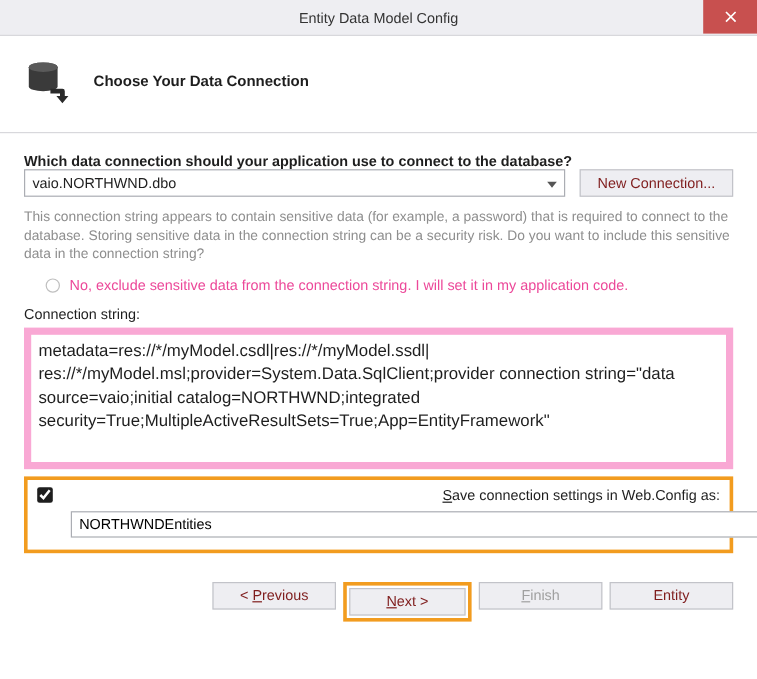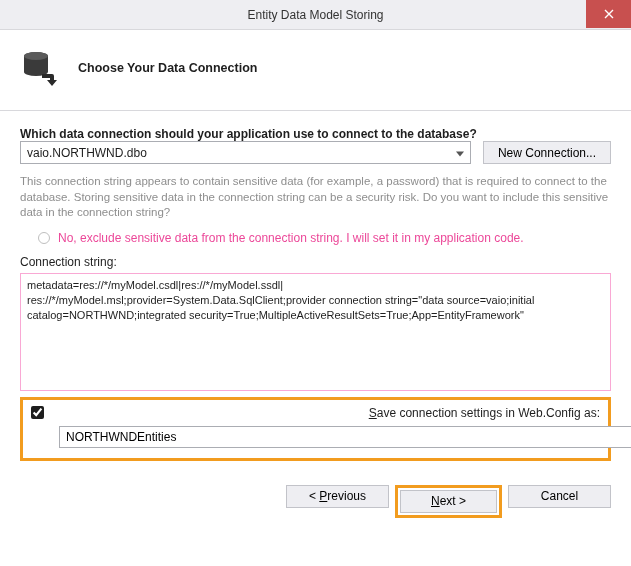--- a/index.html
+++ b/index.html
@@ -9,42 +9,42 @@
 .titlebar .close { position: absolute; right: 0; top: 0; width: 45px; height: 28px; background: #c8504f; color: #fff; display: flex; align-items: center; justify-content: center; font-size: 13px; cursor: pointer; }
 .close svg { width: 10px; height: 10px; }
 .header { display: flex; align-items: center; padding: 18px 22px 22px 22px; border-bottom: 1px solid #d8d8dc; }
 .header .icon { width: 40px; height: 40px; margin-right: 16px; }
 .header .subtitle { font-weight: bold; font-size: 12.5px; color: #1e1e1e; }
 .content { padding: 16px 20px 10px 20px; color: #1e1e1e; }
 .prompt { font-weight: bold; font-size: 12px; }
 .row-conn { display: flex; gap: 12px; margin-bottom: 10px; }
 .dropdown { flex: 1; height: 23px; border: 1px solid #abadb3; background: #fff; display: flex; align-items: center; padding: 0 6px; position: relative; font-size: 12px; }
 .dropdown::after { content: ""; position: absolute; right: 6px; top: 50%; transform: translateY(-30%); border-left: 4px solid transparent; border-right: 4px solid transparent; border-top: 5px solid #555; }
-.btn { height: 23px; padding: 0 14px; background: #eeeef2; border: 1px solid #c2c3c9; font-size: 12px; cursor: pointer; display: inline-flex; align-items: center; justify-content: center; color: #000000; }
+.btn { height: 23px; padding: 0 14px; background: #eeeef2; border: 1px solid #c2c3c9; font-size: 12px; cursor: pointer; display: inline-flex; align-items: center; justify-content: center; color: #7f1d1d; }
 .sensitive-msg { color: #8e8e8e; font-size: 11.5px; line-height: 1.35; margin-bottom: 10px; }
 .radio-row { display: flex; align-items: center; margin: 6px 0 6px 18px; color: #ec4899; font-size: 12px; }
 .radio-circle { width: 12px; height: 12px; border: 1px solid #bfbfbf; border-radius: 50%; margin-right: 8px; }
 .conn-label { margin-top: 10px; margin-bottom: 4px; font-size: 12px; }
-.conn-box { border: 1px solid #f9a8d4; height: 118px; padding: 4px 6px; font-size: 11px; line-height: 1.4; overflow-y: auto; background: #fff; position: relative; }
+.conn-box { border: 6px solid #f9a8d4; height: 118px; padding: 4px 6px; font-size: 14px; line-height: 1.4; overflow-y: auto; background: #fff; position: relative; }
 .highlight-box { border: 3px solid #f29c1f; padding: 6px 8px 10px 8px; margin-top: 6px; }
 .save-row { display: flex; align-items: center; margin-bottom: 6px; font-size: 12px; justify-content: space-between; }
 .save-row input[type=checkbox] { margin-right: 6px; width: 13px; height: 13px; accent-color: #1e1e1e; }
 .save-row .und { text-decoration: underline; }
 .entity-input { width: 609px; height: 22px; border: 1px solid #abadb3; padding: 2px 6px; font-size: 12px; margin-left: 28px; display: block; }
 .footer { padding: 14px 20px; display: flex; justify-content: flex-end; gap: 6px; }
 .footer .btn { width: 103px; }
 .btn-disabled { color: #a0a0a0; cursor: default; }
 .next-wrap { border: 3px solid #f29c1f; display: inline-flex; padding: 2px; }
 .und { text-decoration: underline; }
 </style>
 </head>
 <body>
 
 <div class="titlebar">
-  <span class="title">Entity Data Model Storing</span>
+  <span class="title">Entity Data Model Config</span>
   <div class="close">
     <svg viewBox="0 0 10 10">
         <path d="M1 1 L9 9 M9 1 L1 9" stroke="#fff" stroke-width="1.4"></path>
       </svg>
   </div>
 </div>
 
 <div class="header">
   <div class="icon">
     <svg viewBox="0 0 40 40">
@@ -93,16 +93,19 @@
 
 <div class="footer">
   <button class="btn">
     <span><span>&lt; </span><span class="und">P</span><span>revious</span></span>
   </button>
   <span class="next-wrap">
     <button class="btn" style="width:97px">
       <span><span class="und">N</span><span>ext &gt;</span></span>
     </button>
   </span>
+  <button class="btn btn-disabled">
+    <span><span class="und">F</span><span>inish</span></span>
+  </button>
   <button class="btn">
-    <span>Cancel</span>
+    <span>Entity</span>
   </button>
 </div>
 
 </body></html>

